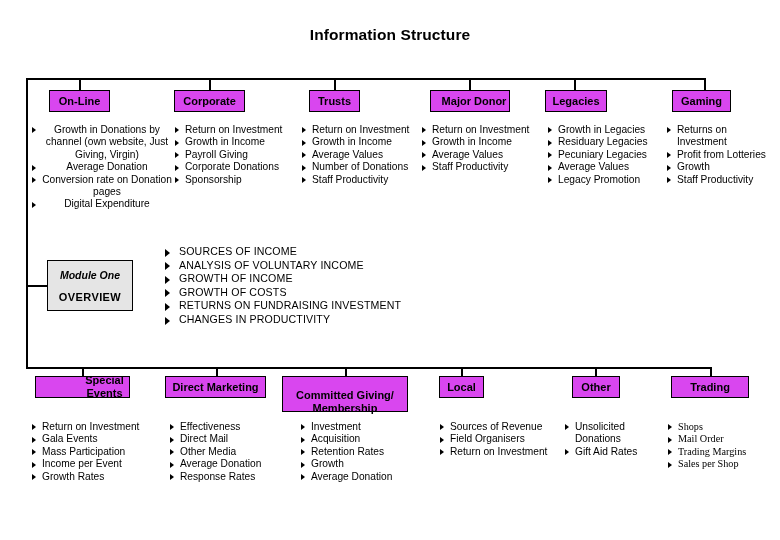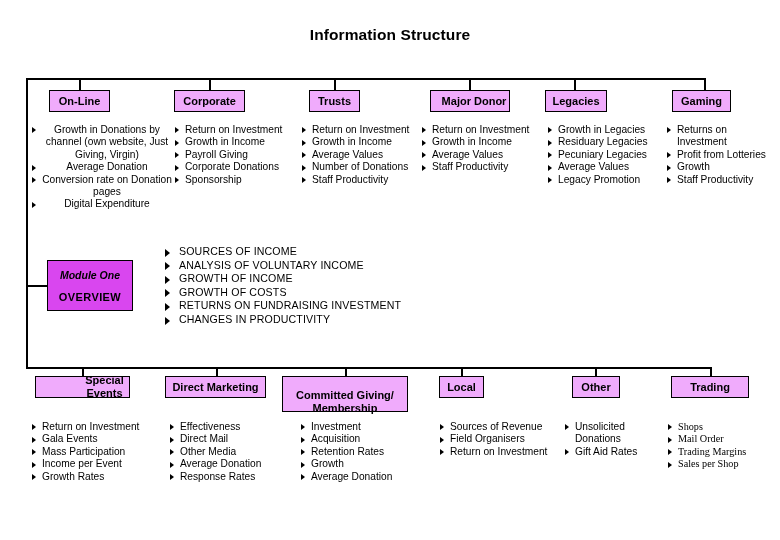--- a/index.html
+++ b/index.html
@@ -18,29 +18,29 @@
     letter-spacing:.1px;
   }
 
   
   .ln{position:absolute;background:#000;}
   .h{height:1.6px;}
   .v{width:1.6px;}
 
   
   .box{
-    position:absolute;border:1.6px solid #000;background:#f0abfc;
+    position:absolute;border:1.6px solid #000;background:#d946ef;
     font-size:11px;font-weight:bold;text-align:center;
     display:flex;align-items:center;justify-content:center;
     line-height:13px;box-sizing:border-box;
   }
   .box.two-line{flex-direction:column;padding-top:16px;}
 
   .modbox{
-    position:absolute;border:1.6px solid #000;background:#d946ef;
+    position:absolute;border:1.6px solid #000;background:#e5e5e5;
     box-sizing:border-box;display:flex;flex-direction:column;
     align-items:center;justify-content:center;
   }
   .modbox .m1{font-size:10.5px;font-style:italic;font-weight:bold;line-height:13px;}
   .modbox .m2{font-size:11px;font-weight:bold;letter-spacing:.4px;margin-top:9px;}
 
   
   .blist{position:absolute;font-size:10.2px;line-height:12.4px;}
   .bitem{position:relative;padding-left:10px;margin-bottom:0px;}
   .bitem .tri{

